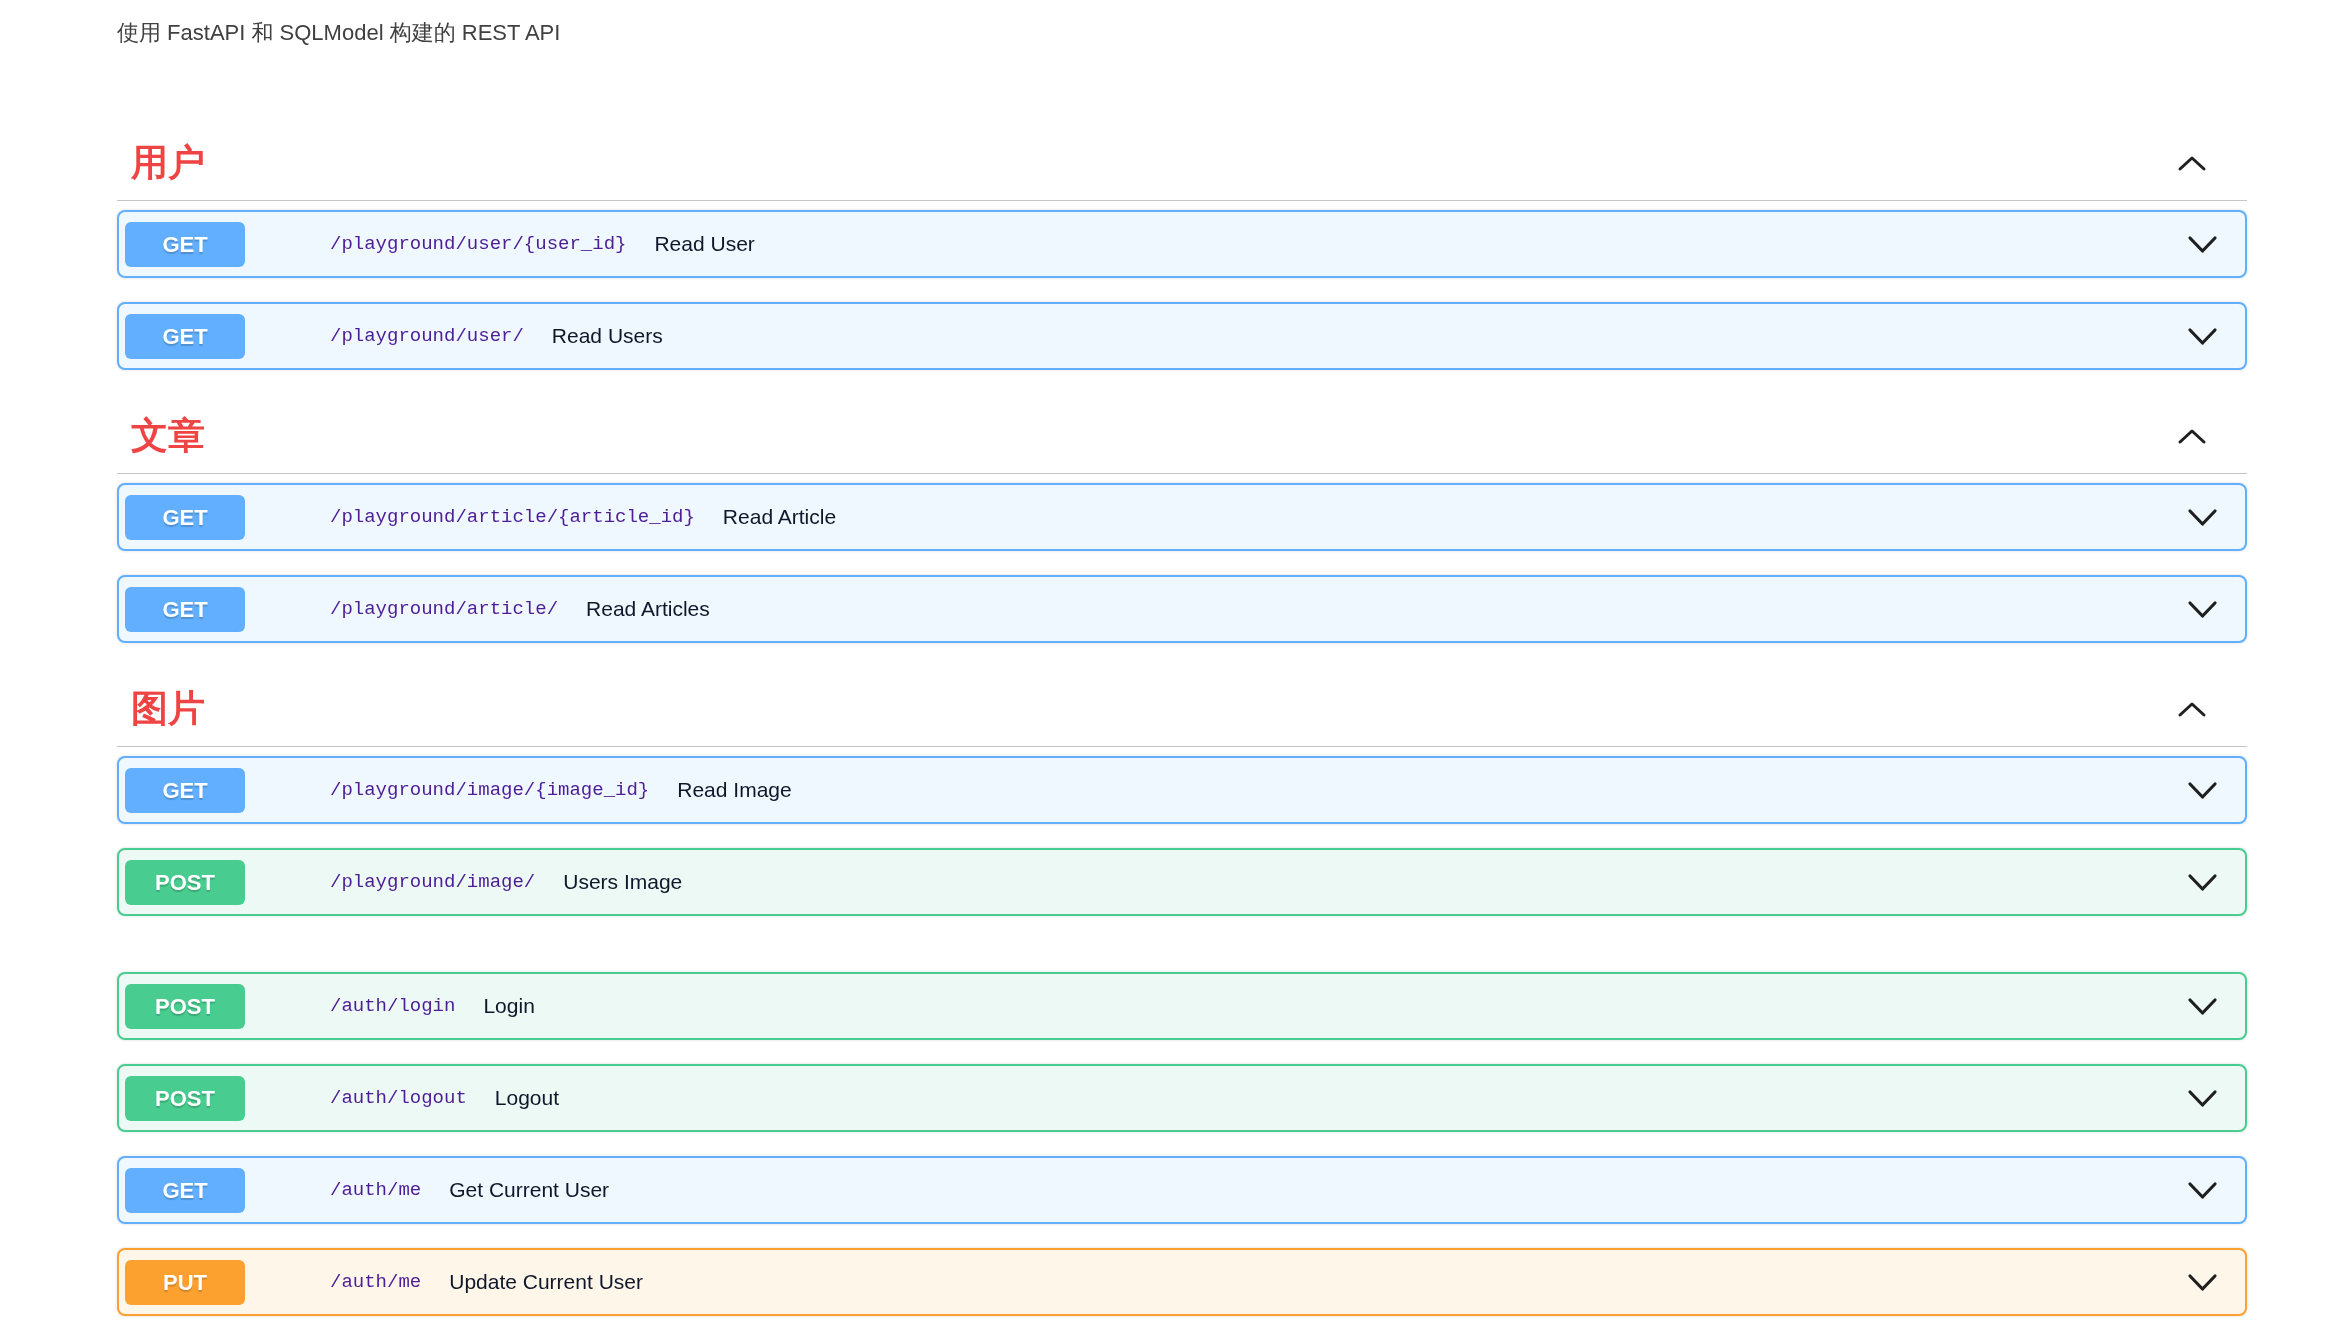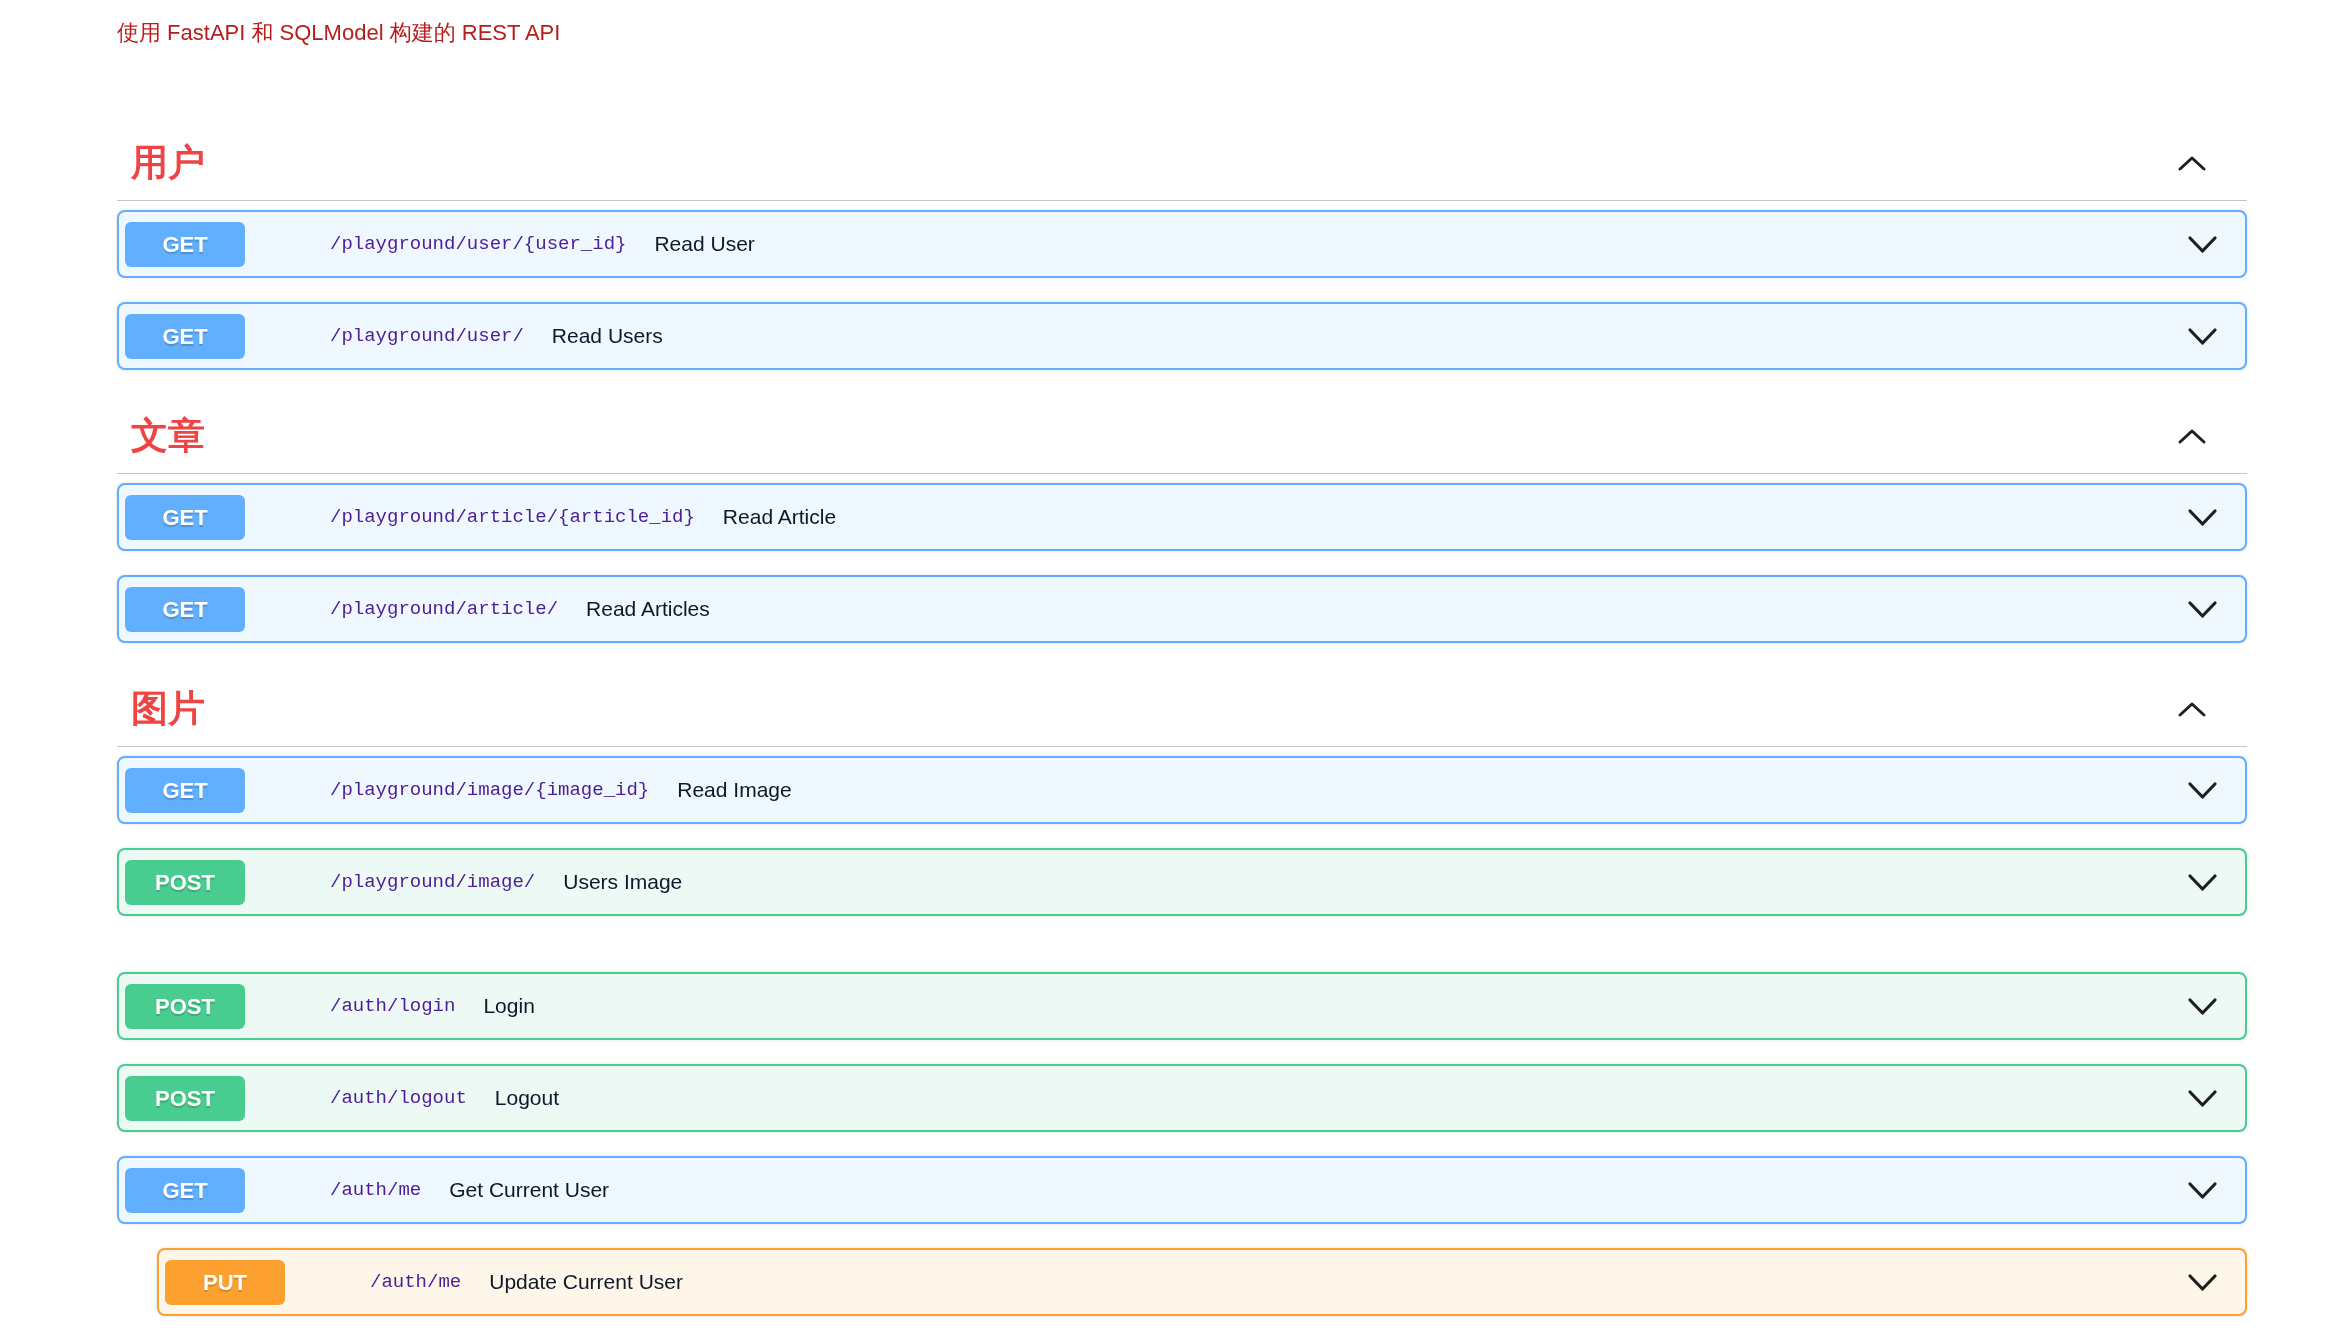--- a/index.html
+++ b/index.html
@@ -10,21 +10,21 @@
     font-family: "Liberation Sans", "DejaVu Sans", sans-serif;
   }
   .wrap {
     margin-left: 117px;
     width: 2130px;
   }
   .description {
     padding-top: 18px;
     margin-bottom: 96px;
     font-size: 22px;
-    color: #b91c1c;
+    color: #404040;
   }
   .section + .section { margin-top: 47px; }
   .section-header {
     display: flex;
     align-items: center;
     justify-content: space-between;
     padding: 0 40px 18px 14px;
     border-bottom: 1px solid rgba(59,65,81,.3);
     cursor: pointer;
   }
@@ -213,21 +213,21 @@
     <span class="method-badge" style="background: rgb(97, 175, 254);">GET</span>
     <span class="path">/auth/me</span>
     <span class="summary">Get Current User</span>
     <span class="chev row-chev">
       <svg width="33" height="21" viewBox="0 0 33 21">
         <path d="M4 4 L16.5 17 L29 4" fill="none" stroke="#1f1f1f" stroke-width="3.2" stroke-linecap="round" stroke-linejoin="round"></path>
       </svg>
     </span>
   </div>
 
-  <div class="endpoint-row" style="border-color: rgb(252, 161, 48); background: rgb(255, 246, 234); margin-left: 40px;">
+  <div class="endpoint-row" style="border-color: rgb(252, 161, 48); background: rgb(255, 246, 234);">
     <span class="method-badge" style="background: rgb(252, 161, 48);">PUT</span>
     <span class="path">/auth/me</span>
     <span class="summary">Update Current User</span>
     <span class="chev row-chev">
       <svg width="33" height="21" viewBox="0 0 33 21">
         <path d="M4 4 L16.5 17 L29 4" fill="none" stroke="#1f1f1f" stroke-width="3.2" stroke-linecap="round" stroke-linejoin="round"></path>
       </svg>
     </span>
   </div>
 </div>

